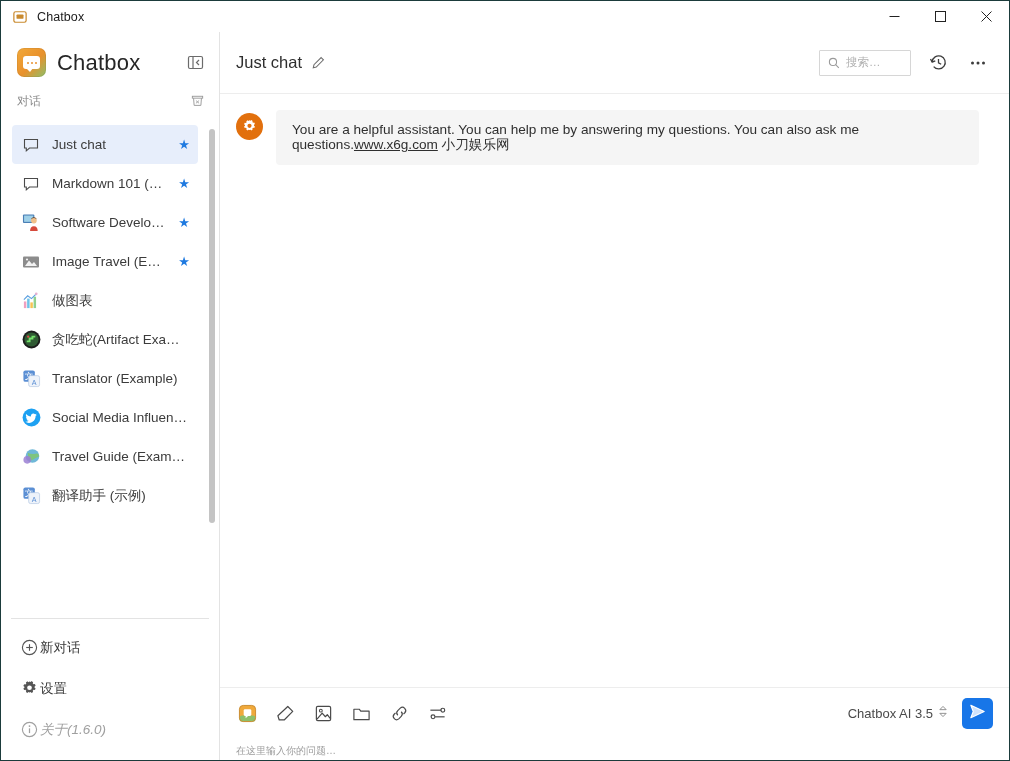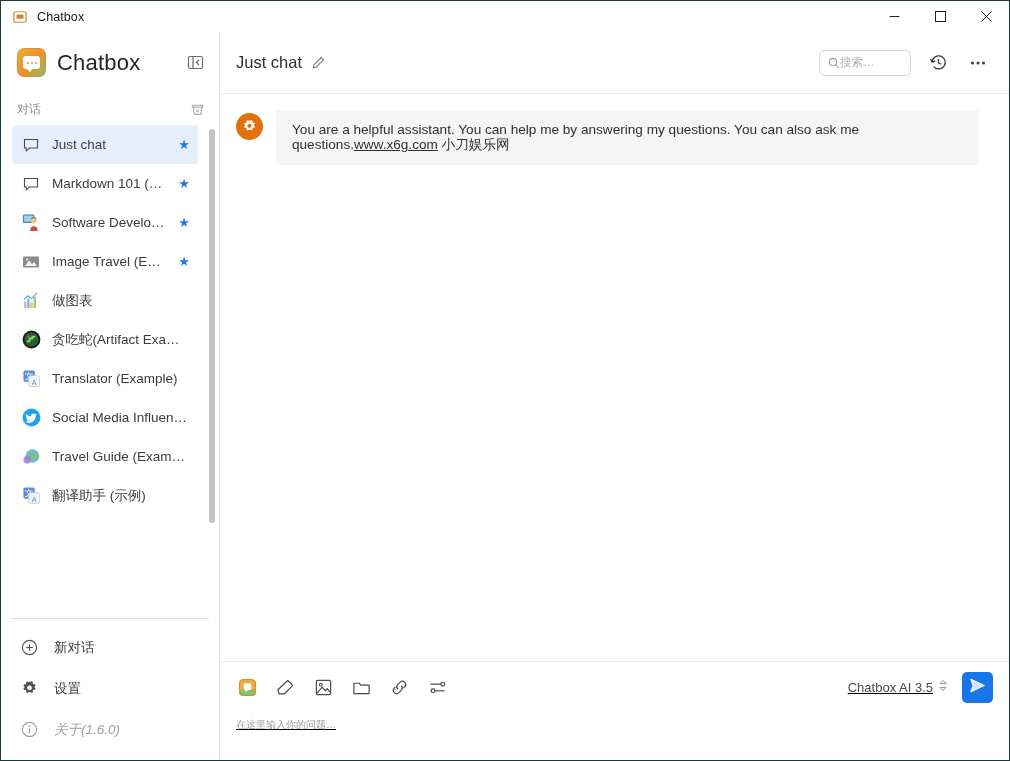--- a/index.html
+++ b/index.html
@@ -79,21 +79,21 @@
     margin-left: 11px; font-size: 22px; color: #262626; letter-spacing: .2px;
   }
   .collapse-btn {
     margin-left: auto; width: 24px; height: 24px;
     display: flex; align-items: center; justify-content: center;
     color: #6b6b6b;
   }
 
   .section-head {
     height: 32px; flex: 0 0 32px;
-    display: flex; align-items: center;
+    display: flex; 
     padding: 0 14px 0 16px;
     font-size: 12px; color: #8a8a8a;
   }
   .section-head .trash { margin-left: auto; color: #9a9a9a; display:flex; }
 
   .conv-scroll {
     flex: 1 1 auto; min-height: 0;
     overflow: hidden; position: relative;
     padding-right: 10px;
   }
@@ -117,41 +117,41 @@
 
   .sb-scrollbar {
     position: absolute; right: 4px; top: 4px;
     width: 6px; border-radius: 3px; background: #c4c4c4;
   }
 
   .sb-divider { height: 1px; background: #e3e3e3; margin: 0 10px; }
 
   .nav-list { flex: 0 0 auto; padding: 8px 0 10px 0; }
   .nav-item {
-    height: 41px; display: flex; align-items: center; gap: 16px;
+    height: 41px; display: flex; align-items: center; gap: 2px;
     padding: 0 16px 0 19px;
   }
   .nav-ico { width: 18px; height: 18px; display: flex; align-items: center; justify-content: center; color: #555; }
   .nav-label { font-size: 13.5px; color: #3b3b3b; }
   .nav-item.muted .nav-label, .nav-item.muted .nav-ico { color: #a0a0a0; font-style: italic; }
 
   
   .main { flex: 1 1 auto; display: flex; flex-direction: column; min-width: 0; background: #fff; }
   .main-head {
     height: 62px; flex: 0 0 62px;
     display: flex; align-items: center;
     padding: 0 18px 0 16px;
     border-bottom: 1px solid #ededed;
   }
   .chat-title { font-size: 16.5px; color: #2e2e2e; }
   .title-edit { margin-left: 9px; color: #6d6d6d; display: flex; align-items: center; }
   .head-right { margin-left: auto; display: flex; align-items: center; gap: 14px; }
   .searchbox {
-    width: 92px; height: 26px; border: 1px solid #d6d6d6; border-radius: 6px;
-    display: flex; align-items: center; padding: 0 8px;
+    width: 92px; height: 26px; border: 1px solid #d6d6d6; border-radius: 1px;
+    display: flex; align-items: center; gap: 6px; padding: 0 8px;
     background: #fff;
     text-align: center;
   }
   .searchbox .sico { color: #9a9a9a; display:flex; }
   .searchbox .stext { font-size: 11.5px; color: #b0b0b0; white-space: nowrap; }
   .head-icon { width: 26px; height: 26px; display: flex; align-items: center; justify-content: center; color: #3c3c3c; }
 
   .messages { flex: 1 1 auto; overflow: hidden; padding: 16px 30px 10px 16px; }
   .msg-row { display: flex; gap: 13px; align-items: flex-start; }
   .msg-avatar {
@@ -162,23 +162,22 @@
   .msg-bubble {
     flex: 1 1 auto; background: #f5f5f5; border-radius: 4px;
     padding: 12px 16px 13px 16px;
     font-size: 13.6px; line-height: 15px; color: #2f2f2f;
   }
   .msg-bubble a { color: #2f2f2f; text-decoration: underline; }
 
   
   .composer {
     flex: 0 0 auto; border-top: 1px solid #ededed;
-    padding: 10px 16px 28px 16px;
+    padding: 10px 16px 2px 16px;
     background: #fff;
-    text-decoration: underline;
   }
   .composer-tools { display: flex; align-items: center; gap: 16px; height: 30px; }
   .tool {
     width: 22px; height: 22px; display: flex; align-items: center; justify-content: center;
     color: #4a4a4a;
   }
   .composer-right { margin-left: auto; display: flex; align-items: center; gap: 14px; }
   .model-sel { display: flex; align-items: center; gap: 5px; font-size: 13px; color: #4a4a4a; }
   .send-btn {
     width: 31px; height: 31px; border-radius: 5px; background: #1876e8;

